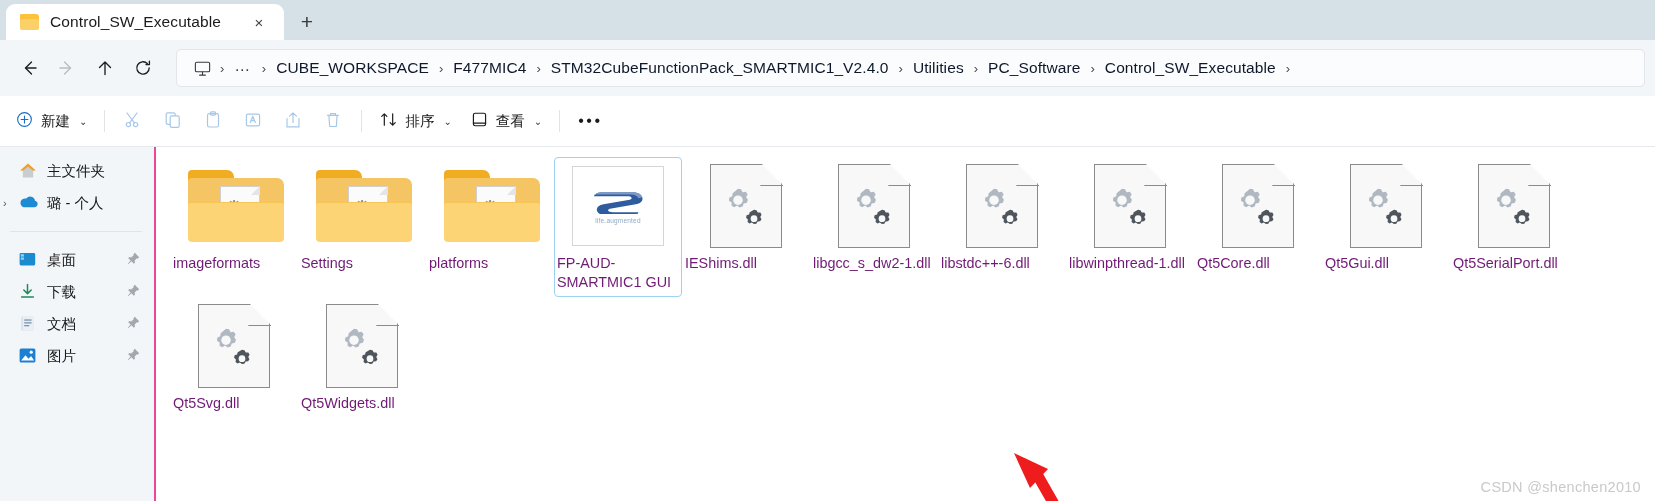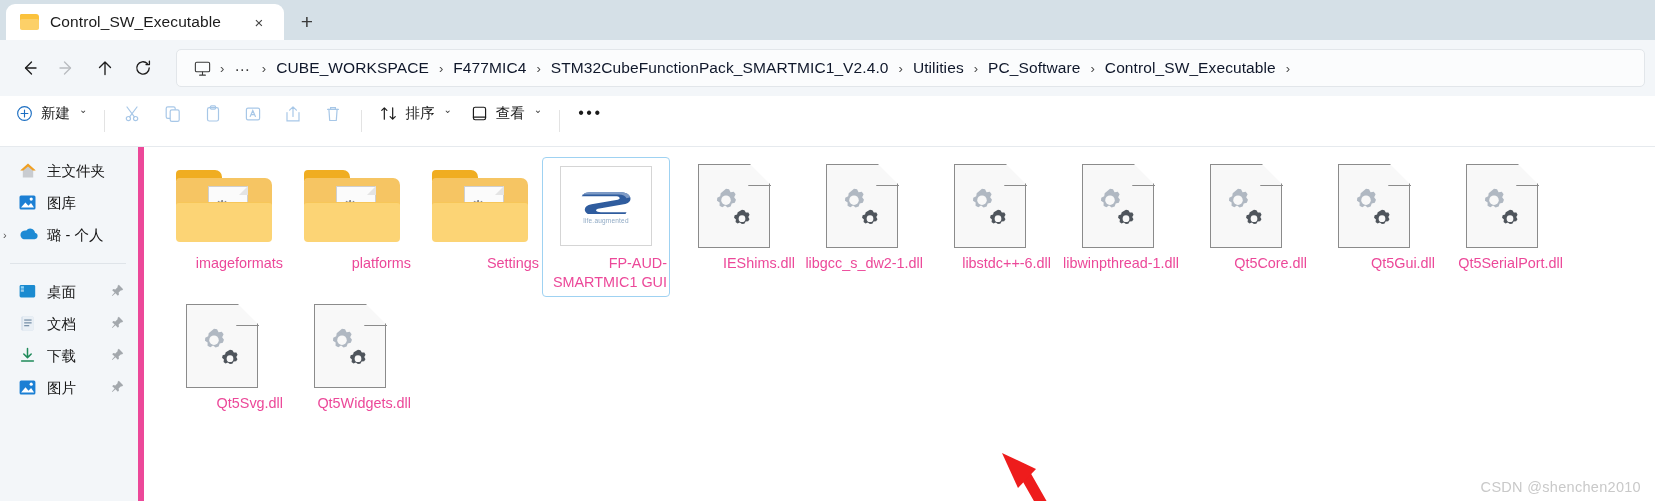--- a/index.html
+++ b/index.html
@@ -63,35 +63,35 @@
   .crumb {
     font-size: 15.5px; color:#0f172a; white-space:nowrap;
     padding: 4px 8px; border-radius: 4px; letter-spacing: .1px;
   }
   .crumb.ellipsis { letter-spacing: 1.5px; color:#3a3a3a; font-size:16px; padding-bottom:9px; }
   .chev { color:#4a4a4a; font-size:13px; padding: 0 2px; flex:none; user-select:none; }
 
   
   .cmdbar { height: 50px; background:#ffffff; display:flex; align-items:center; padding-left: 6px; }
   .cmd {
-    display:flex; gap:7px; height:34px; padding: 0 9px;
+    display:flex; align-items:center; gap:7px; height:34px; padding: 0 9px;
     border-radius:5px; color:#1b1b1b; font-size:14.5px; white-space:nowrap;
   }
   .cmd.icononly { padding: 0 10px; }
   .cmd .caret { font-size:10px; color:#3a3a3a; margin-left:2px; }
   .cmd-sep { width:1px; height:22px; background:#e3e3e3; margin: 0 8px; flex:none; }
   .cmd.dim svg { opacity: .38; }
   .dots { letter-spacing: 2.5px; font-size: 16px; color:#1b1b1b; }
 
   
   .body { display:flex; height: 355px; border-top:1px solid #e6eaee; }
 
   .sidebar {
-    width: 144px; background:#f3f6f9; padding-top: 8px; position:relative;
-    border-right: 6px solid #ec4899; flex:none;
+    width: 156px; background:#f3f6f9; padding-top: 8px; position:relative;
+    border-right: 2px solid #ec4899; flex:none;
   }
   .nav-item {
     display:flex; align-items:center; height: 32px; padding-left: 18px; gap: 9px;
     font-size: 14.5px; color:#161616; position:relative;
   }
   .nav-item .chev-left {
     position:absolute; left: 3px; font-size: 11px; color:#555;
   }
   .nav-item .pin { position:absolute; right: 14px; color:#9aa0a6; }
   .nav-icon { width: 20px; height: 18px; flex:none; position:relative; }
@@ -100,21 +100,21 @@
   .content { flex:1; background:#ffffff; position:relative; padding: 10px 0 0 14px; }
   .grid { display:flex; flex-wrap:wrap; }
   .item {
     width: 128px; padding: 6px 4px 4px 4px; margin: 0 0 0 0;
     display:flex; flex-direction:column; align-items:center;
     border-radius:4px; border:1px solid transparent;
   }
   .item.selected { border-color:#9fd2f2; background:#ffffff; }
   .thumb { width: 96px; height: 84px; display:flex; align-items:center; justify-content:center; }
   .label {
-    margin-top: 6px; font-size: 14.4px; color:#ec4899; text-align:right;
+    margin-top: 6px; font-size: 14.4px; color:#701a75; text-align:left;
     line-height: 19px; width: 122px; word-break: break-word;
   }
 
   
   .folder { position:relative; width:100px; height:76px; }
   .folder .f-tab {
     position:absolute; left:2px; top:2px; width:46px; height:11px;
     background:#f0ad21; border-radius:4px 7px 0 0;
   }
   .folder .f-back {
@@ -369,30 +369,20 @@
       <div class="nav-item">
         <span class="nav-icon">
           <svg width="20" height="18" viewBox="0 0 20 18">
             <path d="M10 2.2L2.8 8.2h2v7.2h10.4V8.2h2z" fill="#c9ccd0"></path>
             <path d="M10 1.6L2.2 8.4h3.1L10 4.4l4.7 4h3.1z" fill="#f0a024"></path>
           </svg>
         </span>
         <span>主文件夹</span>
       </div>
 
-      <div class="nav-item">
-        <span class="nav-icon">
-          <svg width="19" height="17" viewBox="0 0 19 17">
-            <rect x="1.5" y="1.5" width="16" height="14" rx="1.5" fill="#1b7fd4"></rect>
-            <path d="M3 13.6l4.4-5.2 3 3.4 2.6-2.8 3 4.6z" fill="#ffffff"></path>
-            <circle cx="13.2" cy="5.1" r="1.6" fill="#ffffff"></circle>
-          </svg>
-        </span>
-        <span>图库</span>
-      </div>
 
       <div class="nav-item">
         <span class="chev-left">›</span>
         <span class="nav-icon">
           <svg width="21" height="15" viewBox="0 0 21 15">
             <path d="M5.6 13.2h11.1a3.3 3.3 0 0 0 .3-6.5A4.8 4.8 0 0 0 8.3 4.6 3.9 3.9 0 0 0 5.6 13.2z" fill="#1d8ad4"></path>
           </svg>
         </span>
         <span>璐 - 个人</span>
       </div>
@@ -401,20 +391,35 @@
 
       <div class="nav-item">
         <span class="nav-icon">
           <svg width="19" height="17" viewBox="0 0 19 17">
             <rect x="1.6" y="2" width="15.6" height="12.4" rx="1.4" fill="#1b8bd0"></rect>
             <rect x="2.8" y="3.2" width="3.1" height="2.4" fill="#8fd3f5"></rect>
             <rect x="2.8" y="6.4" width="3.1" height="2.4" fill="#ffffff" opacity=".55"></rect>
           </svg>
         </span>
         <span>桌面</span>
+        <span class="pin">
+          <svg width="13" height="13" viewBox="0 0 14 14" fill="#a3a8ad">
+            <path d="M8.4.9l4.7 4.7-1.3 1.3-1-.3-2.6 2.6.4 2.2-1.2 1.2-2.6-2.6L1.5 13l-.5-.5 2.9-3.3L1.3 6.6l1.2-1.2 2.2.4L7.3 3.2l-.3-1z"></path>
+          </svg>
+        </span>
+      </div>
+
+      <div class="nav-item">
+        <span class="nav-icon">
+          <svg width="19" height="17" viewBox="0 0 19 17" fill="none" stroke="#1f8a5a" stroke-width="1.5">
+            <path d="M9.5 1.6v8.6M5.8 7l3.7 3.6L13.2 7" stroke-linecap="round" stroke-linejoin="round"></path>
+            <path d="M3.6 13.9h11.8" stroke-linecap="round"></path>
+          </svg>
+        </span>
+        <span>下载</span>
         <span class="pin">
           <svg width="13" height="13" viewBox="0 0 14 14" fill="#a3a8ad">
             <path d="M8.4.9l4.7 4.7-1.3 1.3-1-.3-2.6 2.6.4 2.2-1.2 1.2-2.6-2.6L1.5 13l-.5-.5 2.9-3.3L1.3 6.6l1.2-1.2 2.2.4L7.3 3.2l-.3-1z"></path>
           </svg>
         </span>
       </div>
 
       <div class="nav-item">
         <span class="nav-icon">
           <svg width="19" height="17" viewBox="0 0 19 17">
@@ -428,35 +433,20 @@
         <span>文档</span>
         <span class="pin">
           <svg width="13" height="13" viewBox="0 0 14 14" fill="#a3a8ad">
             <path d="M8.4.9l4.7 4.7-1.3 1.3-1-.3-2.6 2.6.4 2.2-1.2 1.2-2.6-2.6L1.5 13l-.5-.5 2.9-3.3L1.3 6.6l1.2-1.2 2.2.4L7.3 3.2l-.3-1z"></path>
           </svg>
         </span>
       </div>
 
       <div class="nav-item">
         <span class="nav-icon">
-          <svg width="19" height="17" viewBox="0 0 19 17" fill="none" stroke="#1f8a5a" stroke-width="1.5">
-            <path d="M9.5 1.6v8.6M5.8 7l3.7 3.6L13.2 7" stroke-linecap="round" stroke-linejoin="round"></path>
-            <path d="M3.6 13.9h11.8" stroke-linecap="round"></path>
-          </svg>
-        </span>
-        <span>下载</span>
-        <span class="pin">
-          <svg width="13" height="13" viewBox="0 0 14 14" fill="#a3a8ad">
-            <path d="M8.4.9l4.7 4.7-1.3 1.3-1-.3-2.6 2.6.4 2.2-1.2 1.2-2.6-2.6L1.5 13l-.5-.5 2.9-3.3L1.3 6.6l1.2-1.2 2.2.4L7.3 3.2l-.3-1z"></path>
-          </svg>
-        </span>
-      </div>
-
-      <div class="nav-item">
-        <span class="nav-icon">
           <svg width="19" height="17" viewBox="0 0 19 17">
             <rect x="1.6" y="1.6" width="15.8" height="13.8" rx="1.5" fill="#1b7fd4"></rect>
             <path d="M3.1 13.5l4.4-5.2 3 3.4 2.6-2.8 3 4.6z" fill="#ffffff"></path>
             <circle cx="13.2" cy="5.2" r="1.6" fill="#ffffff"></circle>
           </svg>
         </span>
         <span>图片</span>
         <span class="pin">
           <svg width="13" height="13" viewBox="0 0 14 14" fill="#a3a8ad">
             <path d="M8.4.9l4.7 4.7-1.3 1.3-1-.3-2.6 2.6.4 2.2-1.2 1.2-2.6-2.6L1.5 13l-.5-.5 2.9-3.3L1.3 6.6l1.2-1.2 2.2.4L7.3 3.2l-.3-1z"></path>
@@ -484,34 +474,34 @@
         <div class="item">
           <div class="thumb">
             <div class="folder">
                 <span class="f-tab"></span>
                 <span class="f-back"></span>
               <span class="f-paper"></span>
                 <span class="f-gear">⚙</span>
                 <span class="f-front"></span>
               </div>
           </div>
-          <div class="label">platforms</div>
+          <div class="label">Settings</div>
         </div>
 
         <div class="item">
           <div class="thumb">
             <div class="folder">
                 <span class="f-tab"></span>
                 <span class="f-back"></span>
               <span class="f-paper"></span>
                 <span class="f-gear">⚙</span>
                 <span class="f-front"></span>
               </div>
           </div>
-          <div class="label">Settings</div>
+          <div class="label">platforms</div>
         </div>
 
 
         <div class="item selected">
           <div class="thumb">
             <div class="sticon">
               <svg class="stmark" viewBox="0 0 120 48">
                 <path d="M8 14c2-6 9-9 20-9h62c12 0 20 4 22 11 2 7-3 13-14 15l-52 9c-6 1-8 3-7 5 1 2 4 3 10 3h55l-4 7H36c-12 0-19-4-21-10-2-7 3-12 14-14l53-9c6-1 8-3 7-5-1-2-4-3-10-3H13z" fill="#2f5c9e"></path>
                 <path d="M8 14c2-6 9-9 20-9h62c12 0 20 4 22 11l-8 2c-2-5-8-8-17-8H13z" fill="#8ca6cd" opacity=".85"></path>
               </svg>

